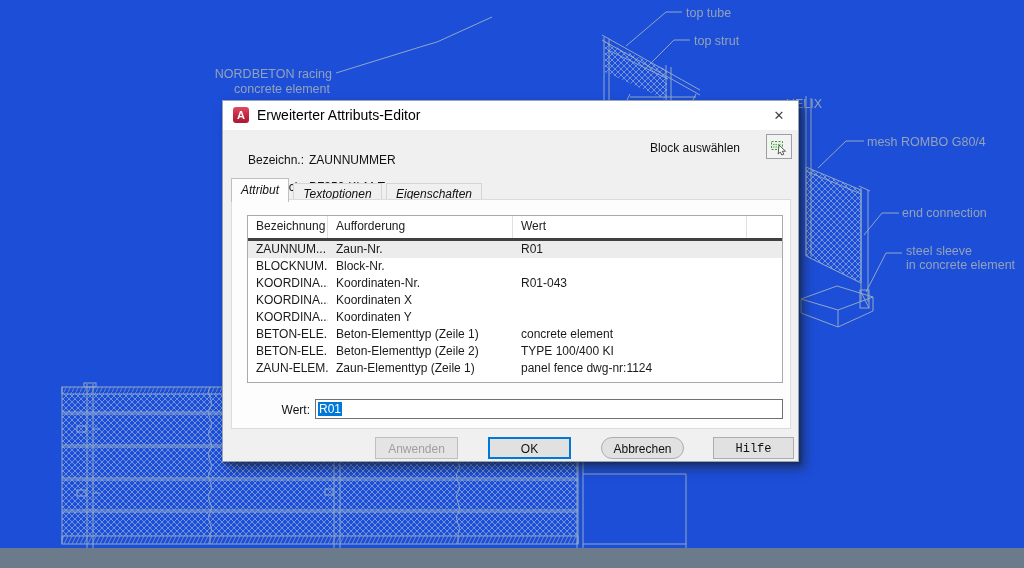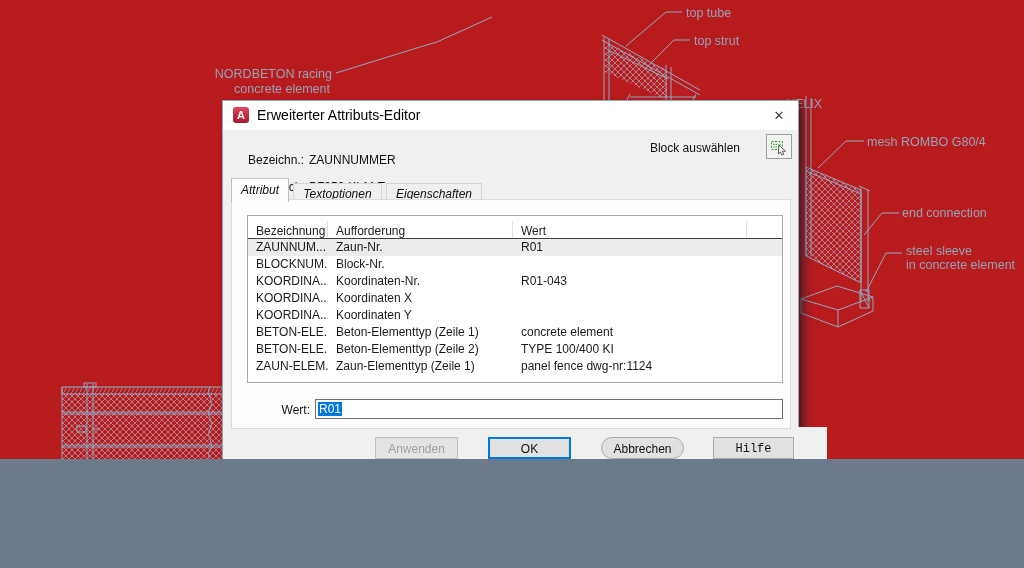--- a/index.html
+++ b/index.html
@@ -1,17 +1,17 @@
 <!DOCTYPE html>
 <html><head>
 <meta charset="utf-8">
 <style>
   html,body{margin:0;padding:0;background:#6b7b8c;}
-  #stage{position:relative;width:1024px;height:459px;overflow:hidden;
-         background:#b91c1c;font-family:"Liberation Sans",sans-serif;}
+  #stage{position:relative;width:1024px;height:548px;overflow:hidden;
+         background:#1d4ed8;font-family:"Liberation Sans",sans-serif;}
   #bg-svg{position:absolute;left:0;top:0;}
   svg text{font-family:"Liberation Sans",sans-serif;font-size:12.5px;fill:#93a2b8;}
 
   
   .dialog{position:absolute;left:222px;top:100px;width:577px;height:362px;
           background:#f0f0f0;border:1px solid #96a4b3;box-sizing:border-box;
           box-shadow:6px 7px 10px rgba(25,35,50,.55),2px 2px 3px rgba(0,0,0,.35);
           font-size:12px;color:#111;}
   .titlebar{position:relative;height:29px;background:#ffffff;}
   .acad-icon{position:absolute;left:10px;top:6px;width:16px;height:16px;border-radius:3px;
@@ -33,34 +33,34 @@
   .tab{display:inline-block;vertical-align:bottom;padding:3px 9px 3px;margin-right:1px;
        background:#f0f0f0;border:1px solid #d5d5d5;border-bottom:none;position:relative;top:2px;
        font-size:12px;}
   .tab.active{background:#fdfdfd;border-color:#bfbfbf;top:0;padding:4px 9px 5px;z-index:3;}
 
   .tabpage{position:absolute;left:8px;top:98px;width:560px;height:230px;background:#fdfdfd;
            border:1px solid #dcdcdc;box-sizing:border-box;z-index:2;}
 
   .attr-table{position:absolute;left:15px;top:15px;width:536px;height:168px;background:#fff;
               border:1px solid #a5a9b0;box-sizing:border-box;overflow:hidden;}
-  .thead{display:flex;height:22px;border-bottom:1px solid #404040;background:#fff;align-items:flex-end;}
+  .thead{display:flex;height:22px;border-bottom:3px solid #404040;background:#fff;}
   .th{box-sizing:border-box;border-right:1px solid #e0e0e0;padding:3px 0 0 8px;color:#222;
       white-space:nowrap;overflow:hidden;}
   .c1{width:80px;} .c2{width:185px;} .c3{width:234px;} .c4{flex:1;border-right:none;}
   .trow{display:flex;height:17px;line-height:17px;}
   .trow.selected{background:#ececec;}
   .td{box-sizing:border-box;padding-left:8px;white-space:nowrap;overflow:hidden;color:#1a1a1a;}
 
   .wert-label{position:absolute;left:0;top:201px;width:78px;text-align:right;line-height:18px;}
   .wert-input{position:absolute;left:83px;top:199px;width:468px;height:20px;box-sizing:border-box;
               border:1px solid #707070;background:#fff;line-height:18px;padding-left:2px;}
   .sel-text{background:#0078d7;color:#fff;padding:0 1px;}
 
-  .footer{position:absolute;left:0;bottom:0;width:100%;height:34px;background:#f0f0f0;padding-left:29px;}
+  .footer{position:absolute;left:0;bottom:0;width:100%;height:34px;background:#f0f0f0;}
   .btn{position:absolute;top:10px;width:83px;height:22px;box-sizing:border-box;text-align:center;
        background:#e1e1e1;border:1px solid #adadad;line-height:20px;font-size:12px;color:#111;}
   .btn.disabled{color:#9f9f9f;border-color:#bfbfbf;background:#e4e4e4;}
   .btn.default{border:2px solid #0078d7;line-height:18px;}
   #btn-apply{left:152px;} #btn-ok{left:265px;} #btn-cancel{left:378px;border-radius:11px;} #btn-help{left:490px;width:81px;font-family:Liberation Mono, monospace;}
 </style>
 </head>
 <body>
 
 <div id="stage">

